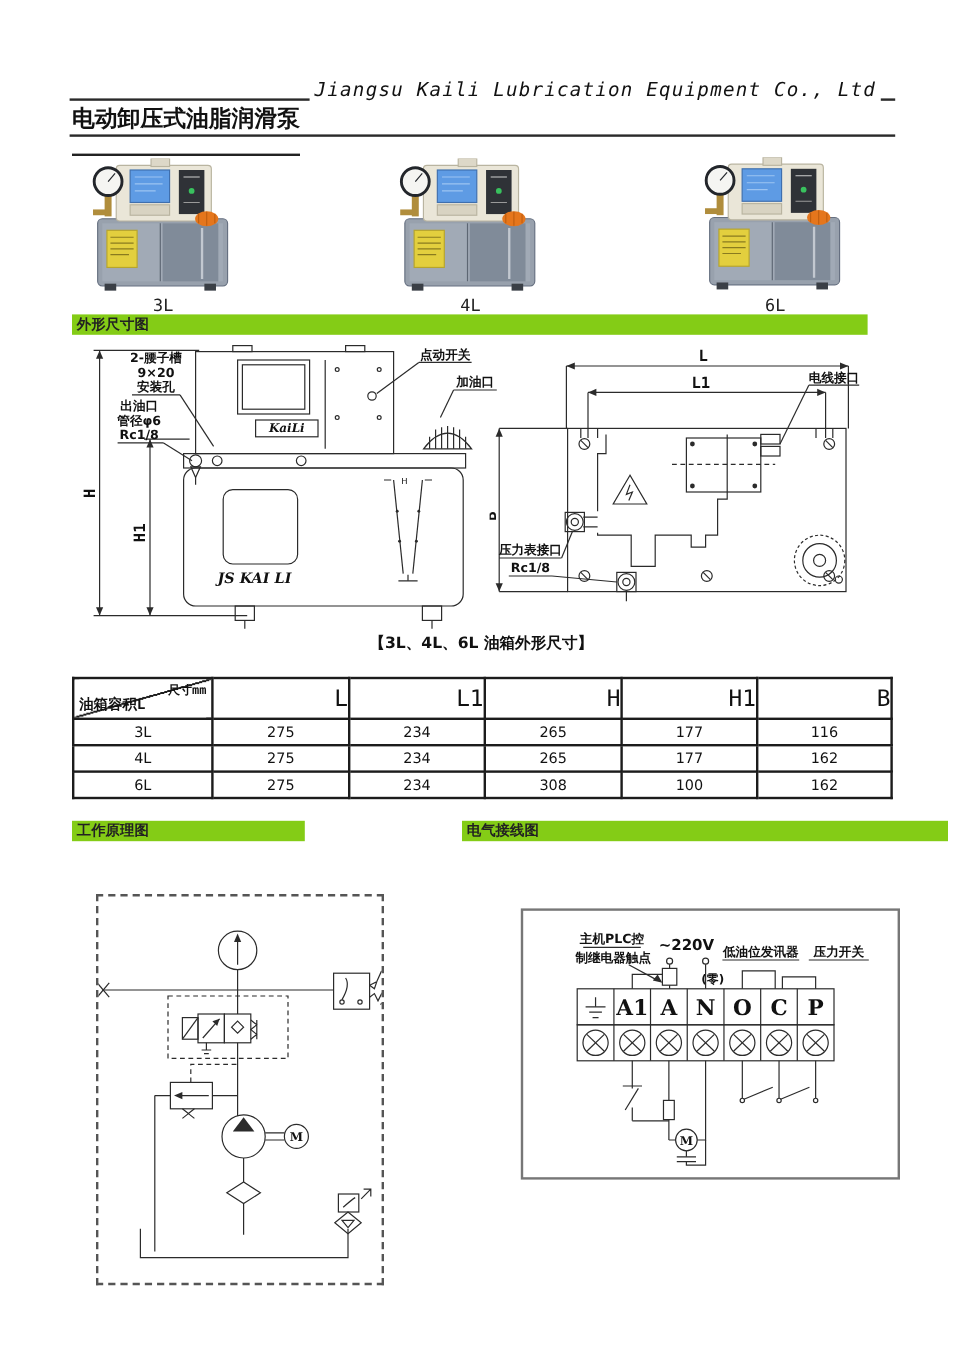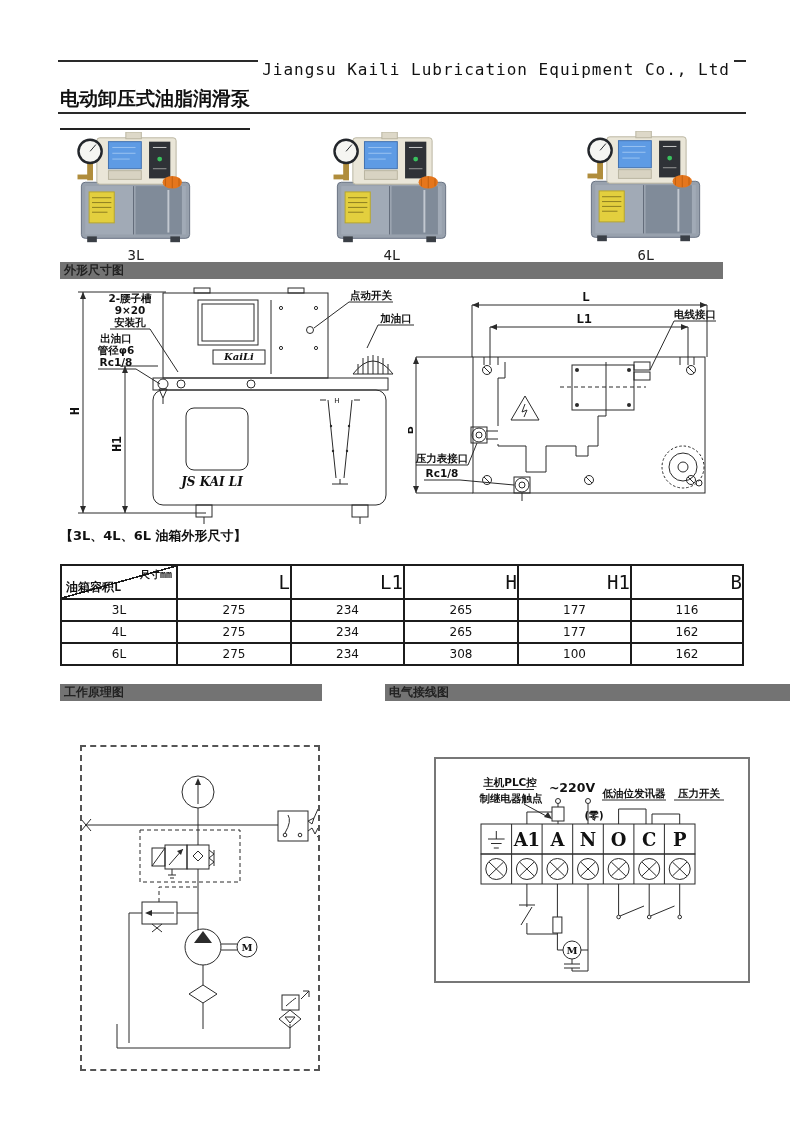--- a/index.html
+++ b/index.html
@@ -1,36 +1,36 @@
 <!DOCTYPE html>
 <html><head>
 <meta charset="utf-8">
 <style>
   * { margin:0; padding:0; box-sizing:border-box; }
   html,body { width:800px; height:1131px; background:#ffffff; }
   body { position:relative; font-family:"DejaVu Sans", sans-serif; color:#1a1a1a; overflow:hidden; }
   .abs { position:absolute; }
 
   
-  .hdr-row { left:58px; top:60px; width:688px; height:24px; display:flex; align-items:flex-start; }
+  .hdr-row { left:58px; top:60px; width:688px; height:24px; display:flex; align-items:flex-end;font-style:italic; }
   .hdr-line { flex:1; height:0; border-top:2px solid #2a2a2a; }
   .hdr-line.short { flex:0 0 12px; }
   .hdr-company { padding:0 4px; font-family:"DejaVu Sans Mono", monospace; font-size:16px; letter-spacing:1px; white-space:nowrap; color:#111; }
   .page-title { left:60px; top:86px; font-size:19px; font-weight:bold; border-bottom:2px solid #222; padding-bottom:16px; color:#111; }
   .hdr-rule { left:58px; top:112px; width:688px; height:0; border-top:2px solid #2a2a2a; }
 
   
   .photo { width:124px; height:116px; }
   .photo-label { width:124px; text-align:center; font-size:14px; color:#222; font-family:"DejaVu Sans Mono", monospace; }
 
   
-  .bar { background:#737373; height:17px; font-size:12px; font-weight:bold; color:#222; line-height:17px; padding-left:4px; }
+  .bar { background:#84cc16; height:17px; font-size:12px; font-weight:bold; color:#222; line-height:17px; padding-left:4px; }
 
   
-  .caption { left:60px; top:527px; width:682px; font-size:13px; font-weight:bold; color:#111; }
+  .caption { left:60px; top:527px; width:682px; text-align:center; font-size:13px; font-weight:bold; color:#111; }
 
   
   table.dim { position:absolute; left:60px; top:564px; border-collapse:collapse; table-layout:fixed; }
   table.dim th, table.dim td { border:2px solid #1c1c1c; text-align:center; vertical-align:middle; font-weight:normal; }
   table.dim thead th { height:34px; font-family:"DejaVu Sans Mono", monospace; font-size:19px; color:#111;text-align:right; }
   table.dim tbody td { height:22px; font-size:12px; color:#111; }
   th.corner { position:relative;
     background:linear-gradient(to bottom right, transparent calc(50% - 0.8px), #1c1c1c calc(50% - 0.8px), #1c1c1c calc(50% + 0.8px), transparent calc(50% + 0.8px)); }
   th.corner .ct { position:absolute; top:2px; right:4px; font-size:10px; font-weight:bold; }
   th.corner .cb { position:absolute; bottom:2px; left:4px; font-size:12px; font-weight:bold; }
@@ -339,21 +339,21 @@
       <td>6L</td>
       <td>275</td>
       <td>234</td>
       <td>308</td>
       <td>100</td>
       <td>162</td>
     </tr>
   </tbody>
 </table>
 
-<div class="abs bar" style="left:60px; top:684px; width:262px;">工作原理图</div>
+<div class="abs bar" style="left:60px; top:684px; width:194px;">工作原理图</div>
 <div class="abs bar" style="left:385px; top:684px; width:405px;">电气接线图</div>
 
 <div class="abs hydraulic-box">
 <svg width="236" height="322" viewBox="0 0 236 322">
   <g>
     <circle class="ln" cx="116" cy="45" r="16"></circle>
     <line class="ln" x1="116" y1="57" x2="116" y2="34"></line>
     <polygon class="fil" points="116,31 113,38 119,38"></polygon>
   </g>
   <g>

